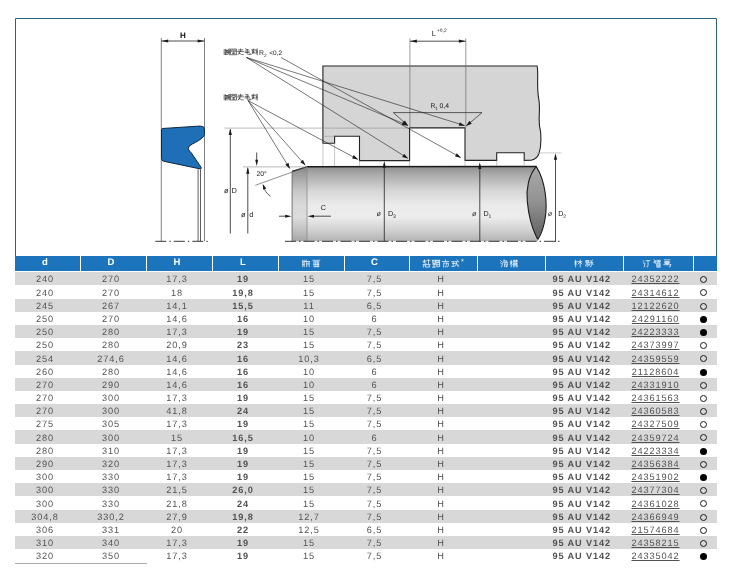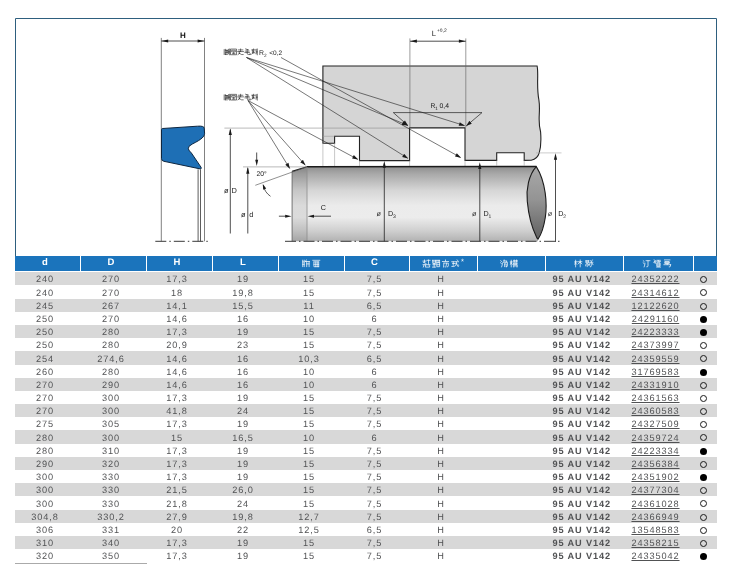--- a/index.html
+++ b/index.html
@@ -6,21 +6,21 @@
 body{width:732px;height:576px;font-family:"Liberation Sans",sans-serif;text-rendering:geometricPrecision;-webkit-font-smoothing:antialiased;}
 #page{position:relative;width:732px;height:576px;overflow:hidden;}
 #dsvg{position:absolute;left:0;top:0;z-index:5;pointer-events:none;}
 #tblh{position:absolute;left:15px;top:256.2px;width:702px;height:14.6px;background:#1b74bc;display:flex;}
 #tblh .c{box-sizing:border-box;border-right:1px solid #fff;color:#fff;font-size:9.5px;font-weight:bold;text-align:center;line-height:14.7px;height:14.6px;padding-right:5px;}
 #tblh .c:last-child{border-right:none;}
 #rows{position:absolute;left:15px;top:272.2px;width:702px;}
 .r{display:flex;height:13.2px;align-items:flex-end;}
 .g{background:#d8d8d8;}
 .r div{box-sizing:border-box;text-align:center;font-size:9.2px;color:#515254;line-height:11px;letter-spacing:0.9px;padding-right:6px;}
-.w0{width:66px;}.w1{width:66px;}.w2{width:66px;}.w3{width:66px;}.w4{width:66px;}.w5{width:65px;}
+.w0{width:66px;}.w1{width:66px;}.w2{width:66px;}.w3{width:66px;font-weight:bold;}.w4{width:66px;}.w5{width:65px;}
 .w6{width:68px;}.w7{width:68px;}.w8{width:77.5px;font-weight:bold;}.w9{width:70px;text-decoration:underline;}.w10{width:23.5px;}
 .r .w10{padding-right:4px;}
 .o{display:inline-block;width:4.9px;height:4.9px;border:1.2px solid #1a1a1a;border-radius:50%;vertical-align:middle;margin-top:-0.5px;}
 .f{display:inline-block;width:7px;height:7px;background:#000;border-radius:50%;vertical-align:middle;margin-top:-0.5px;}
 #lastline{position:absolute;left:15px;top:562.6px;width:132px;height:1px;background:#aaa;}
 </style>
 </head>
 <body>
 <div id="page">
 <svg id="dsvg" width="732" height="576" viewBox="0 0 732 576">
@@ -327,21 +327,21 @@
 <div class="r">
         <div class="w0">260</div>
         <div class="w1">280</div>
         <div class="w2">14,6</div>
         <div class="w3">16</div>
         <div class="w4">10</div>
         <div class="w5">6</div>
         <div class="w6">H</div>
         <div class="w7"></div>
         <div class="w8">95 AU V142</div>
-        <div class="w9">31769583</div>
+        <div class="w9">21128604</div>
         <div class="w10"><span class="f"></span></div>
       </div>
 <div class="r g">
         <div class="w0">270</div>
         <div class="w1">290</div>
         <div class="w2">14,6</div>
         <div class="w3">16</div>
         <div class="w4">10</div>
         <div class="w5">6</div>
         <div class="w6">H</div>
@@ -483,21 +483,21 @@
 <div class="r">
         <div class="w0">306</div>
         <div class="w1">331</div>
         <div class="w2">20</div>
         <div class="w3">22</div>
         <div class="w4">12,5</div>
         <div class="w5">6,5</div>
         <div class="w6">H</div>
         <div class="w7"></div>
         <div class="w8">95 AU V142</div>
-        <div class="w9">13548583</div>
+        <div class="w9">21574684</div>
         <div class="w10"><span class="o"></span></div>
       </div>
 <div class="r g">
         <div class="w0">310</div>
         <div class="w1">340</div>
         <div class="w2">17,3</div>
         <div class="w3">19</div>
         <div class="w4">15</div>
         <div class="w5">7,5</div>
         <div class="w6">H</div>

